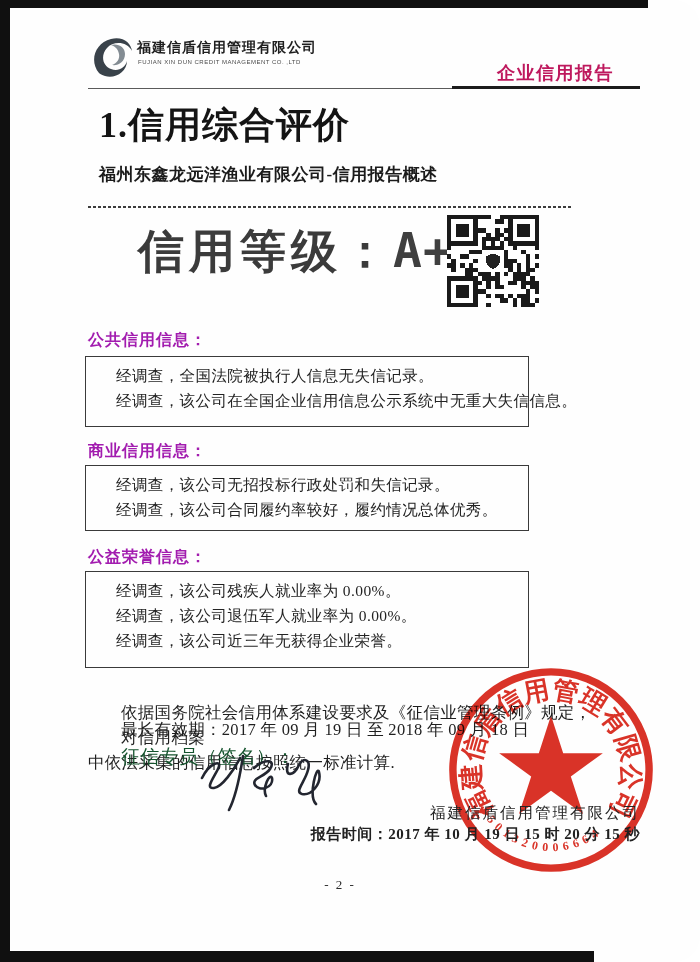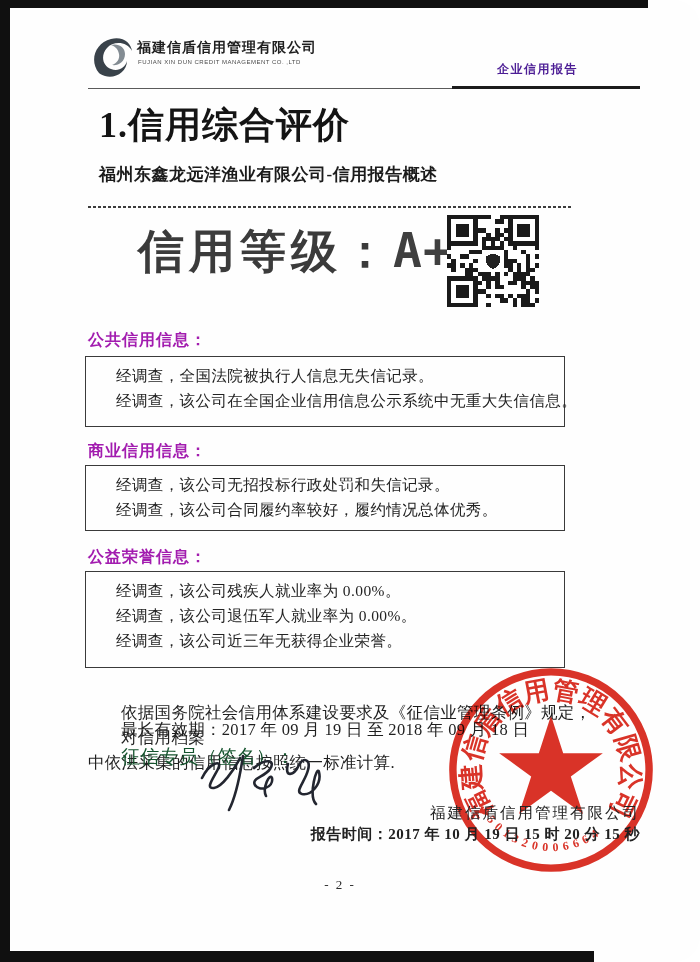--- a/index.html
+++ b/index.html
@@ -12,21 +12,21 @@
   .frame { background:#101010; position:absolute; }
   #frame-left   { left:0; top:0; width:10px; height:962px; }
   #frame-top    { left:0; top:0; width:648px; height:8px; }
   #frame-bottom { left:0; top:951px; width:594px; height:11px; }
 
   
   #company-cn { left:137px; top:39px; font-size:14px; font-weight:bold; color:#1e1e1e;
                 letter-spacing:1px; font-family:"Liberation Sans",sans-serif; }
   #company-en { left:138px; top:59px; font-size:6px; color:#4a4a4a; letter-spacing:.5px;
                 font-family:"Liberation Sans",sans-serif; }
-  #report-type { left:497px; top:61px; font-size:12px; font-weight:bold; color:#4c1d95;
+  #report-type { left:497px; top:61px; font-size:18px; font-weight:bold; color:#be185d;
                  letter-spacing:1.5px;font-family:Liberation Mono, monospace; }
   #header-rule        { left:88px; top:88px; width:552px; height:1px; background:#5a5a5a; }
   #header-rule-accent { left:452px; top:86px; width:188px; height:3px; background:#1c1c1c; }
 
   #page-title { left:99px; top:101px; font-size:36px; font-weight:bold; color:#141414;
                 letter-spacing:1px; }
   #report-subtitle { left:99px; top:163px; font-size:17px; font-weight:bold; color:#1b1b1b;
                      letter-spacing:.5px; }
   #divider-dashed { left:88px; top:206px; width:484px; height:2px;
         background:repeating-linear-gradient(90deg,#3c3c3c 0 3px,transparent 3px 5px); }
@@ -34,21 +34,21 @@
   #rating-row { left:99px; top:221px; width:340px; color:#3b3b3b; white-space:nowrap;margin-left:39px; }
   #rating-label { font-size:46px; font-weight:bold; letter-spacing:5px;
                   font-family:"Liberation Sans","DejaVu Sans",sans-serif; color:#3b3b3b; }
   #rating-grade { font-size:48px; font-weight:bold; letter-spacing:1px;
                   font-family:"DejaVu Sans Mono",monospace; color:#3f3f3f; }
 
   #qr-box { left:447px; top:215px; width:92px; height:92px; }
 
   .sec-heading { font-size:16px; font-weight:bold; color:#a21caf; letter-spacing:1px;
                  position:absolute; left:88px; }
-  .info-box { position:absolute; left:85px; width:480px; border:1.4px solid #3a3a3a;
+  .info-box { position:absolute; left:85px; width:444px; border:1.4px solid #3a3a3a;
               padding:6px 8px 6px 30px; background:transparent; }
   .info-line { font-size:15.5px; color:#232323; line-height:25px; letter-spacing:.4px;
                white-space:nowrap; }
   #sec0-heading { top:330px; }  #box0 { top:356px; height:71px; }
   #sec1-heading { top:441px; }  #box1 { top:465px; height:66px; }
   #sec2-heading { top:547px; }  #box2 { top:571px; height:97px; }
 
   #statement { left:88px; top:680px; width:514px; font-size:16.5px; color:#1f1f1f;
                line-height:25px; letter-spacing:.3px; }
   #statement-line1 { display:block; padding-left:33px;margin-top:20px; }

